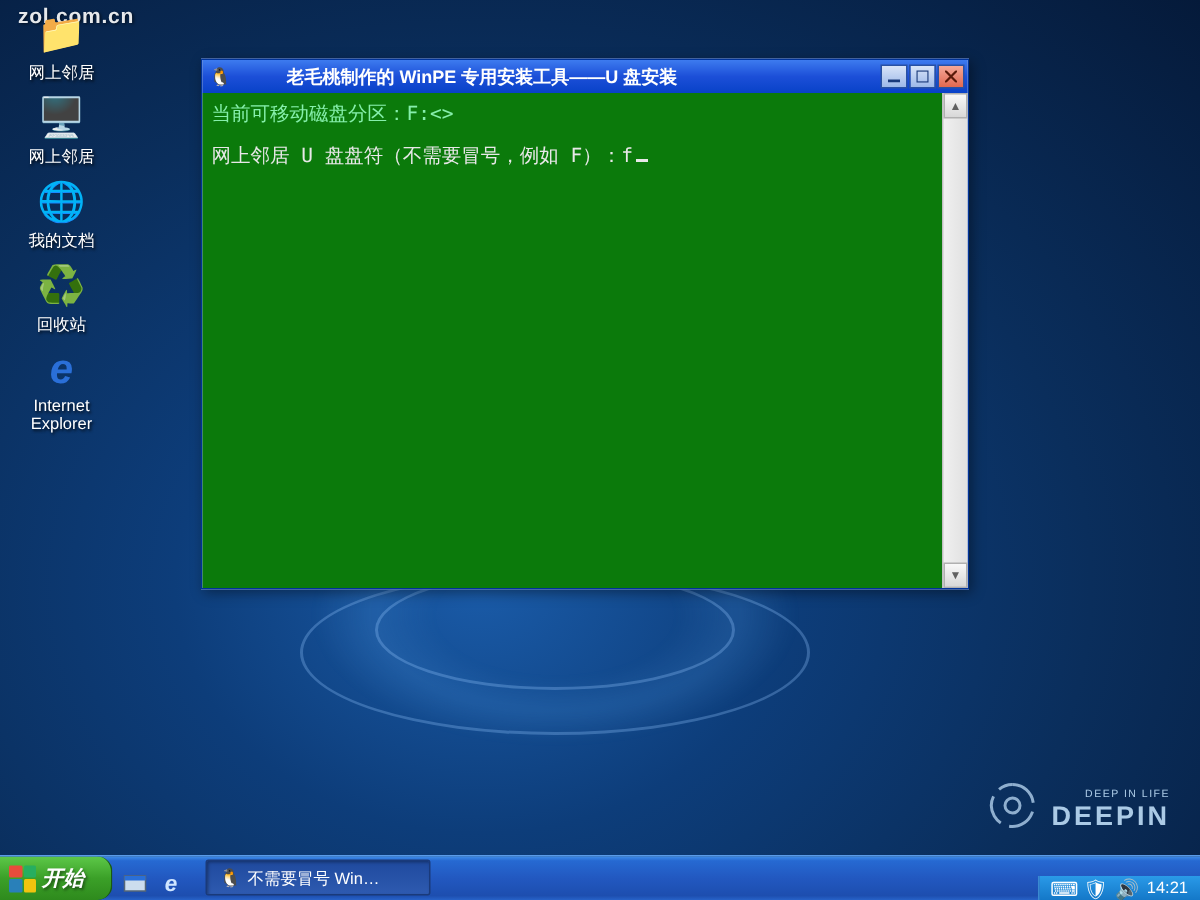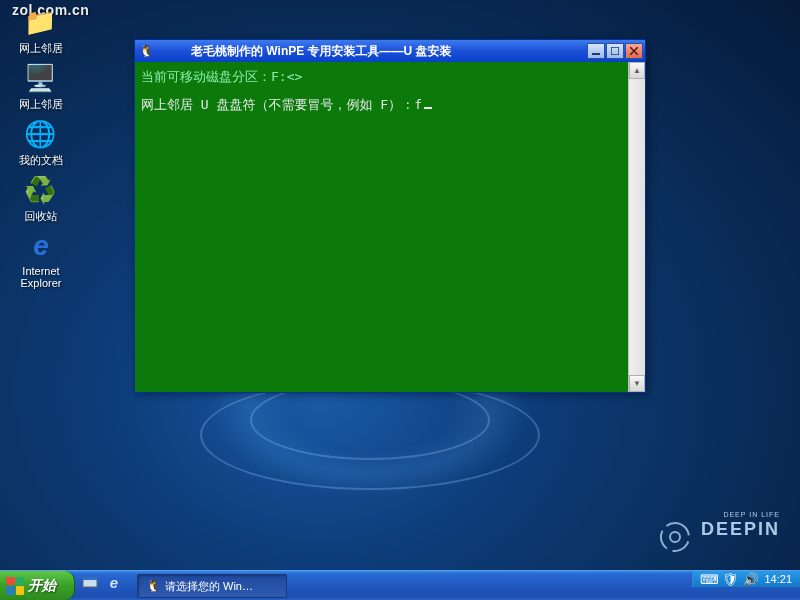--- a/index.html
+++ b/index.html
@@ -44,21 +44,21 @@
     }
     .watermark-tl {
       position: absolute; top: 2px; left: 12px;
       color: rgba(255,255,255,0.9);
       font-size: 14px; font-weight: bold;
       text-shadow: 1px 1px 2px rgba(0,0,0,0.6);
       letter-spacing: 0.5px;
     }
     .deepin-logo {
       position: absolute; bottom: 45px; right: 20px;
-      display: flex; align-items: flex-start; gap: 8px;
+      display: flex; align-items: flex-end; gap: 8px;
       color: rgba(200,230,255,0.85);
     }
     .deepin-swirl { width: 36px; height: 36px; position: relative; }
     .deepin-text { font-size: 18px; font-weight: bold; letter-spacing: 2px; }
     .deepin-sub { font-size: 7px; position: absolute; top: -8px; right: 0; letter-spacing: 1px; }
     .watermark-br {
       position: absolute; bottom: 2px; right: 6px;
       color: rgba(255,255,255,0.95); font-size: 10px;
       display: flex; align-items: center; gap: 4px;
     }
@@ -130,21 +130,21 @@
       display: flex; align-items: center; justify-content: center;
       font-size: 8px; color: #606060;
     }
     .scroll-track { flex: 1; }
 
     
     .taskbar {
       position: absolute; bottom: 0; left: 0; right: 0;
       height: 30px;
       background: linear-gradient(to bottom, #3d8be8 0%, #2669d2 10%, #2258c0 50%, #1d4eaf 90%, #2762c8 100%);
-      display: flex; align-items: flex-start;
+      display: flex; align-items: flex-end;
       border-top: 1px solid #5a9be8;
     }
     .start-btn {
       height: 100%;
       background: linear-gradient(to bottom, #5dc848 0%, #3ba028 50%, #2e8a1d 100%);
       border-right: 1px solid #1a5a10;
       display: flex; align-items: center;
       padding: 0 18px 0 6px;
       color: white; font-size: 14px; font-weight: bold; font-style: italic;
       gap: 4px;
@@ -297,21 +297,21 @@
           <rect x="1" y="3" width="14" height="3" fill="#2a6fd8"></rect>
         </svg>
     </div>
     <div class="ql-item">
       <span style="color:#cfe6ff;font-style:italic;font-weight:bold;font-size:15px">e</span>
     </div>
   </div>
   <div class="task-divider"></div>
   <div class="task-item active">
     <span style="font-size:12px">🐧</span>
-    <span>请选择您的 Win…</span>
+    <span>不需要冒号 Win…</span>
   </div>
   <div class="tray">
     <span class="tray-icon">⌨</span>
     <span class="tray-icon">🛡</span>
     <span class="tray-icon">🔊</span>
     <span>14:21</span>
   </div>
 </div>
 
 </body></html>

